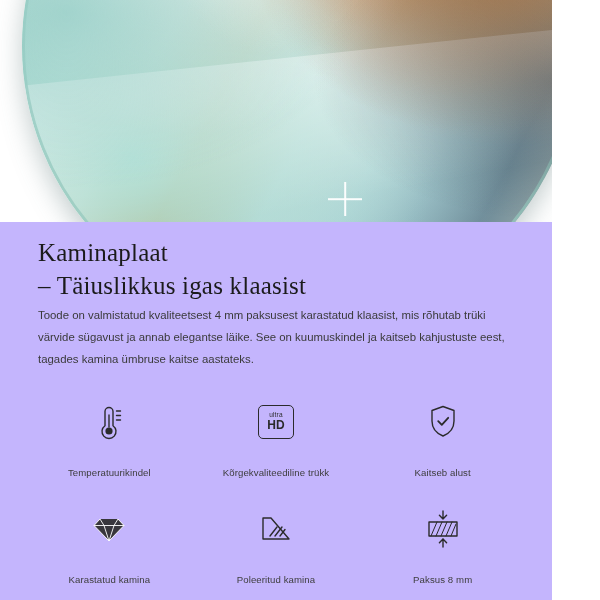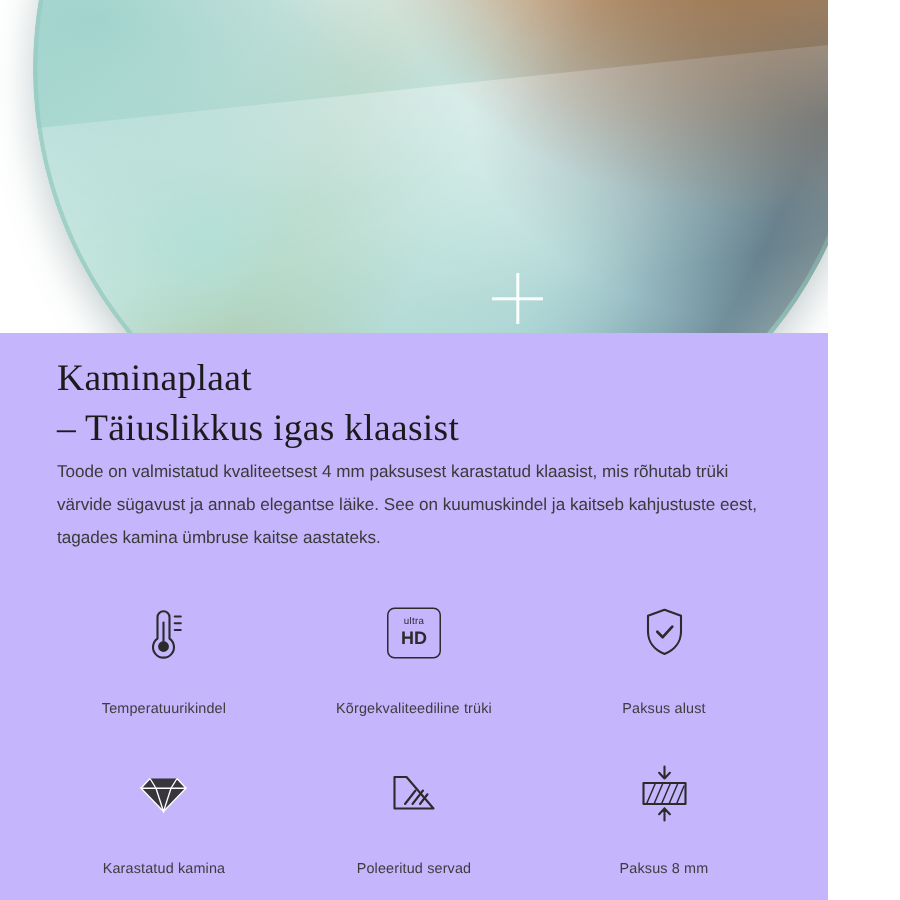--- a/index.html
+++ b/index.html
@@ -241,52 +241,52 @@
       <div class="feature-label">Temperatuurikindel</div>
     </div>
 
     <div class="feature">
       <div class="feature-icon">
         <div class="hd-box">
           <span class="hd-top">ultra</span>
           <span class="hd-bottom">HD</span>
         </div>
       </div>
-      <div class="feature-label">Kõrgekvaliteediline trüki</div>
+      <div class="feature-label">Kõrgekvaliteediline trükk</div>
     </div>
 
     <div class="feature">
       <div class="feature-icon">
         <svg width="40" height="44" viewBox="0 0 40 44" aria-hidden="true">
           <path class="ico-stroke" d="M20 6.5l11 4v10.5c0 7.2-4.6 12.4-11 15-6.4-2.6-11-7.8-11-15V10.5l11-4z"></path>
           <path class="ico-stroke" style="stroke-width:1.8" d="M15.2 21.2l3.6 3.6 6.4-7"></path>
         </svg>
       </div>
-      <div class="feature-label">Paksus alust</div>
+      <div class="feature-label">Kaitseb alust</div>
     </div>
 
     <div class="feature">
       <div class="feature-icon">
         <svg width="44" height="40" viewBox="0 0 44 40" aria-hidden="true">
           <path class="ico-fill" d="M13 10h18l6 6.5-15 15.5-15-15.5L13 10z" opacity="0.92"></path>
           <path d="M22 32L7 16.5h30L22 32z" fill="none" stroke="#ffffff" stroke-width="0.9"></path>
           <path d="M13 10l-6 6.5M31 10l6 6.5M17 16.5L22 32l5-15.5M13 10l4 6.5M31 10l-4 6.5" fill="none" stroke="#ffffff" stroke-width="0.9"></path>
         </svg>
       </div>
       <div class="feature-label">Karastatud kamina</div>
     </div>
 
     <div class="feature">
       <div class="feature-icon">
         <svg width="42" height="42" viewBox="0 0 42 42" aria-hidden="true">
           <path class="ico-stroke" d="M8 31h26L16 10H8v21z"></path>
           <path class="ico-stroke" d="M15 28l7-9M20 28l7-9M25 28l5-6.5"></path>
         </svg>
       </div>
-      <div class="feature-label">Poleeritud servad</div>
+      <div class="feature-label">Poleeritud kamina</div>
     </div>
 
     <div class="feature">
       <div class="feature-icon">
         <svg width="44" height="46" viewBox="0 0 44 46" aria-hidden="true">
           <path class="ico-stroke" d="M22 5v8M22 13l-3.6-3.8M22 13l3.6-3.8"></path>
           <path class="ico-stroke" d="M22 41v-8M22 33l-3.6 3.8M22 33l3.6 3.8"></path>
           <rect class="ico-stroke" x="8" y="16" width="28" height="14"></rect>
           <path class="ico-stroke" style="stroke-width:1" d="M10 30l6-14M15 30l6-14M20 30l6-14M25 30l6-14M30 30l5-12"></path>
         </svg>

